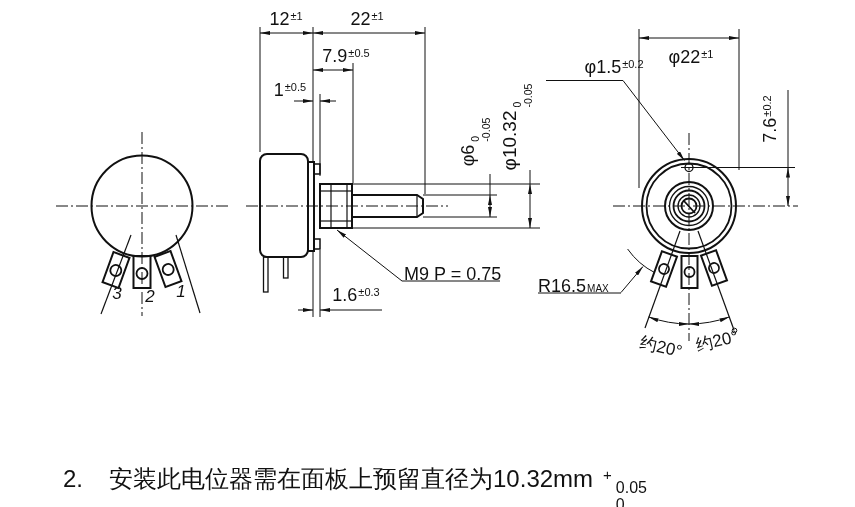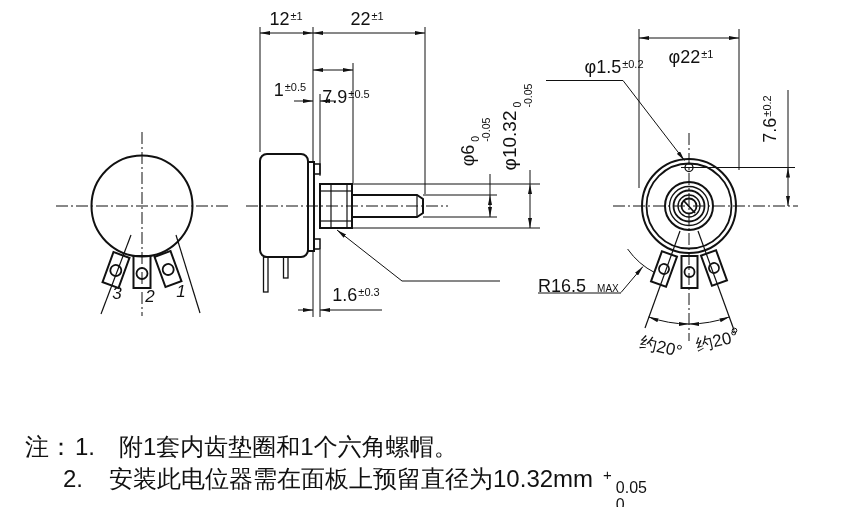--- a/index.html
+++ b/index.html
@@ -8,21 +8,21 @@
     font-family:"Liberation Sans","DejaVu Sans",sans-serif;color:#111;overflow:hidden;
   }
   .canvas svg{position:absolute;left:0;top:0;}
   .lbl{position:absolute;white-space:nowrap;color:#111;line-height:1;}
   .dimtxt{font-size:18px;}
   .big{font-size:19px;}
   .ctr{transform:translate(-50%,-50%);}
   .rot90{transform:translate(-50%,-50%) rotate(-90deg);}
   .tol{font-size:11px;position:relative;top:-5px;margin-left:1px;letter-spacing:0;}
   .stack{display:inline-flex;flex-direction:column;align-items:flex-start;font-size:10.5px;line-height:1.05;vertical-align:-5px;margin-left:3px;}
-  .suffix-small{font-size:10px;margin-left:11px;}
+  .suffix-small{font-size:10px;margin-left:1px;}
   .pinlabel{font-size:17px;font-style:italic;}
   .angletxt{font-size:17px;}
   .note-line{position:absolute;font-size:24px;line-height:1.2;}
   .note-num{display:inline-block;}
   .plus{font-size:15px;position:relative;top:-7px;margin-left:10px;}
   .stack2{display:inline-flex;flex-direction:column;align-items:flex-start;font-size:16px;line-height:1.05;vertical-align:-6px;margin-left:4px;margin-right:6px;}
 </style>
 </head>
 <body>
 
@@ -163,46 +163,44 @@
         <line x1="639" y1="38" x2="739" y2="38" marker-start="url(#arr)" marker-end="url(#arr)"></line>
 
         <line x1="788" y1="90" x2="788" y2="167.5"></line>
         <line x1="788" y1="167.5" x2="788" y2="206" marker-start="url(#arr)" marker-end="url(#arr)"></line>
       </g>
     </g>
   </svg>
 
   <div class="lbl dimtxt ctr" style="left:286px;top:19px;"><span>12</span><span class="tol">±1</span></div>
   <div class="lbl dimtxt ctr" style="left:367px;top:19px;"><span>22</span><span class="tol">±1</span></div>
-  <div class="lbl dimtxt ctr" style="left:346px;top:56px;margin-top:41px;"><span>7.9</span><span class="tol">±0.5</span></div>
+  <div class="lbl dimtxt ctr" style="left:346px;top:56px;"><span>7.9</span><span class="tol">±0.5</span></div>
   <div class="lbl dimtxt ctr" style="left:290px;top:90px;"><span>1</span><span class="tol">±0.5</span></div>
   <div class="lbl dimtxt rot90" style="left:476px;top:142px;"><span>φ</span><span>6</span><span class="stack">
         <span>0</span>
         <span>-0.05</span>
       </span></div>
   <div class="lbl big rot90" style="left:517px;top:127px;"><span>φ</span><span>10.32</span><span class="stack">
         <span>0</span>
         <span>-0.05</span>
       </span></div>
+  <div class="lbl dimtxt" style="left:404px;top:265px;"><span>M9 P = 0.75</span></div>
   <div class="lbl dimtxt ctr" style="left:356px;top:295px;"><span>1.6</span><span class="tol">±0.3</span></div>
 
   <div class="lbl dimtxt ctr" style="left:691px;top:24px;margin-top:33px;"><span>φ</span><span>22</span><span class="tol">±1</span></div>
   <div class="lbl dimtxt ctr" style="left:586px;top:67px;margin-left:28px;"><span>φ</span><span>1.5</span><span class="tol">±0.2</span></div>
   <div class="lbl dimtxt rot90" style="left:770px;top:119px;"><span>7.6</span><span class="tol">±0.2</span></div>
   <div class="lbl dimtxt" style="left:538px;top:277px;"><span>R16.5</span><span class="suffix-small">MAX</span></div>
   <div class="lbl angletxt ctr" style="left:661px;top:347px;transform:translate(-50%,-50%) rotate(13deg);"><span>约20°</span></div>
   <div class="lbl angletxt ctr" style="left:717px;top:341px;transform:translate(-50%,-50%) rotate(-13deg);"><span>约20°</span></div>
 
   <div class="lbl pinlabel ctr" style="left:117px;top:293px;"><span>3</span></div>
   <div class="lbl pinlabel ctr" style="left:150px;top:296px;"><span>2</span></div>
   <div class="lbl pinlabel ctr" style="left:181px;top:291px;"><span>1</span></div>
 
-  <div class="note-line" style="left:25px;top:433px;">
-    <span>注：</span><span class="note-num" style="margin-left:2px;">1.</span><span style="margin-left:24px;">附1套内齿垫圈和1个六角螺帽。</span>
-  </div>
   <div class="note-line" style="left:63px;top:465px;">
     <span class="note-num">2.</span><span style="margin-left:26px;">安装此电位器需在面板上预留直径为10.32mm</span><span class="plus">+</span><span class="stack2">
         <span>0.05</span>
         <span>0</span>
       </span>
   </div>
 
 </div>
 
 </body></html>

